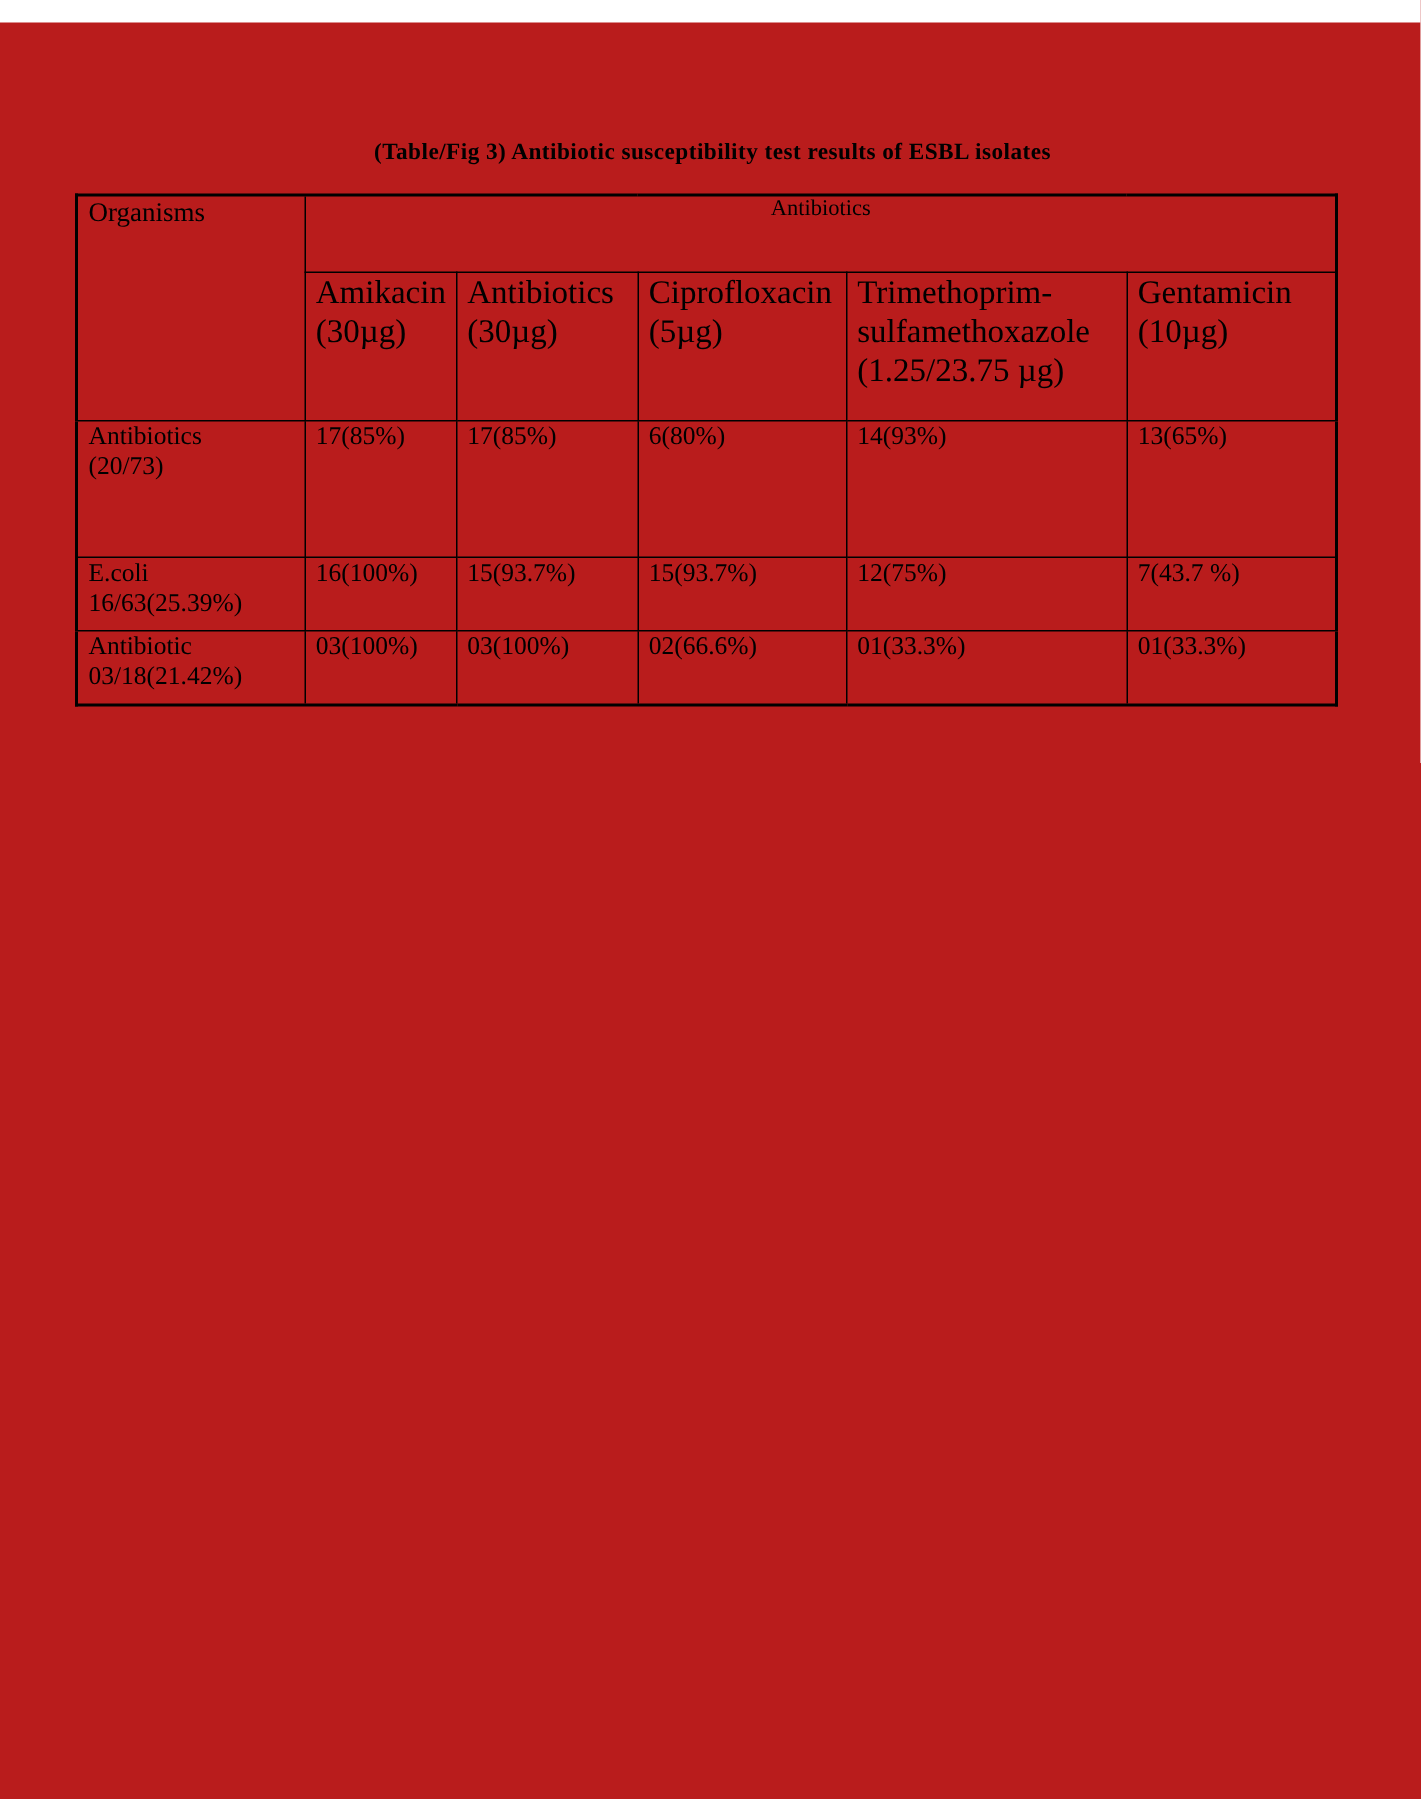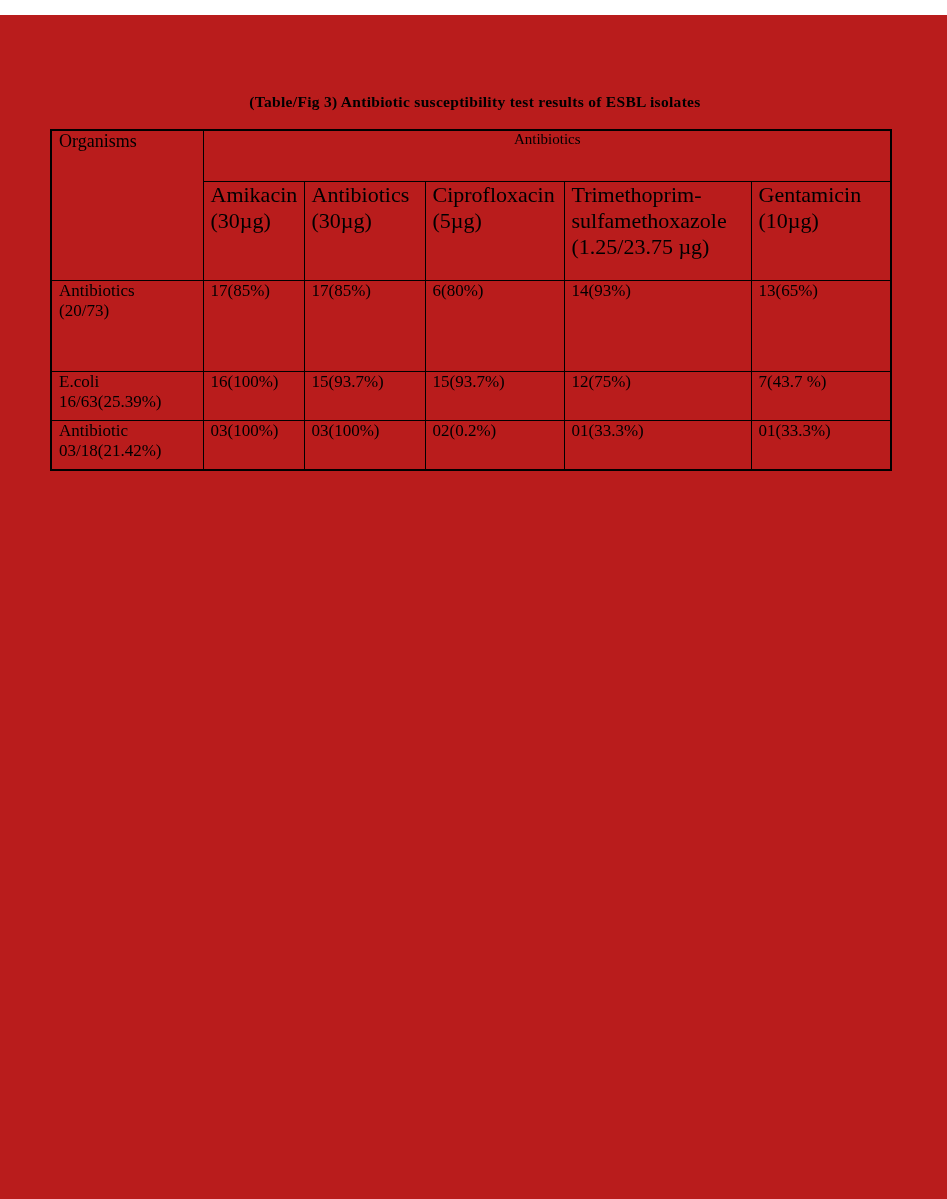--- a/index.html
+++ b/index.html
@@ -147,20 +147,20 @@
         <td class="outer-right">7(43.7 %)</td>
       </tr>
 
       <tr class="row-org">
         <td class="outer-left thick-bottom">
           <span class="cell-line">Antibiotic</span>
           <span class="cell-line">03/18(21.42%)</span>
         </td>
         <td class="thick-bottom">03(100%)</td>
         <td class="thick-bottom">03(100%)</td>
-        <td class="thick-bottom">02(0.2%)</td>
+        <td class="thick-bottom">02(66.6%)</td>
         <td class="thick-bottom">01(33.3%)</td>
         <td class="outer-right thick-bottom">01(33.3%)</td>
       </tr>
     </tbody>
   </table>
 
 </div>
 
 </body></html>

